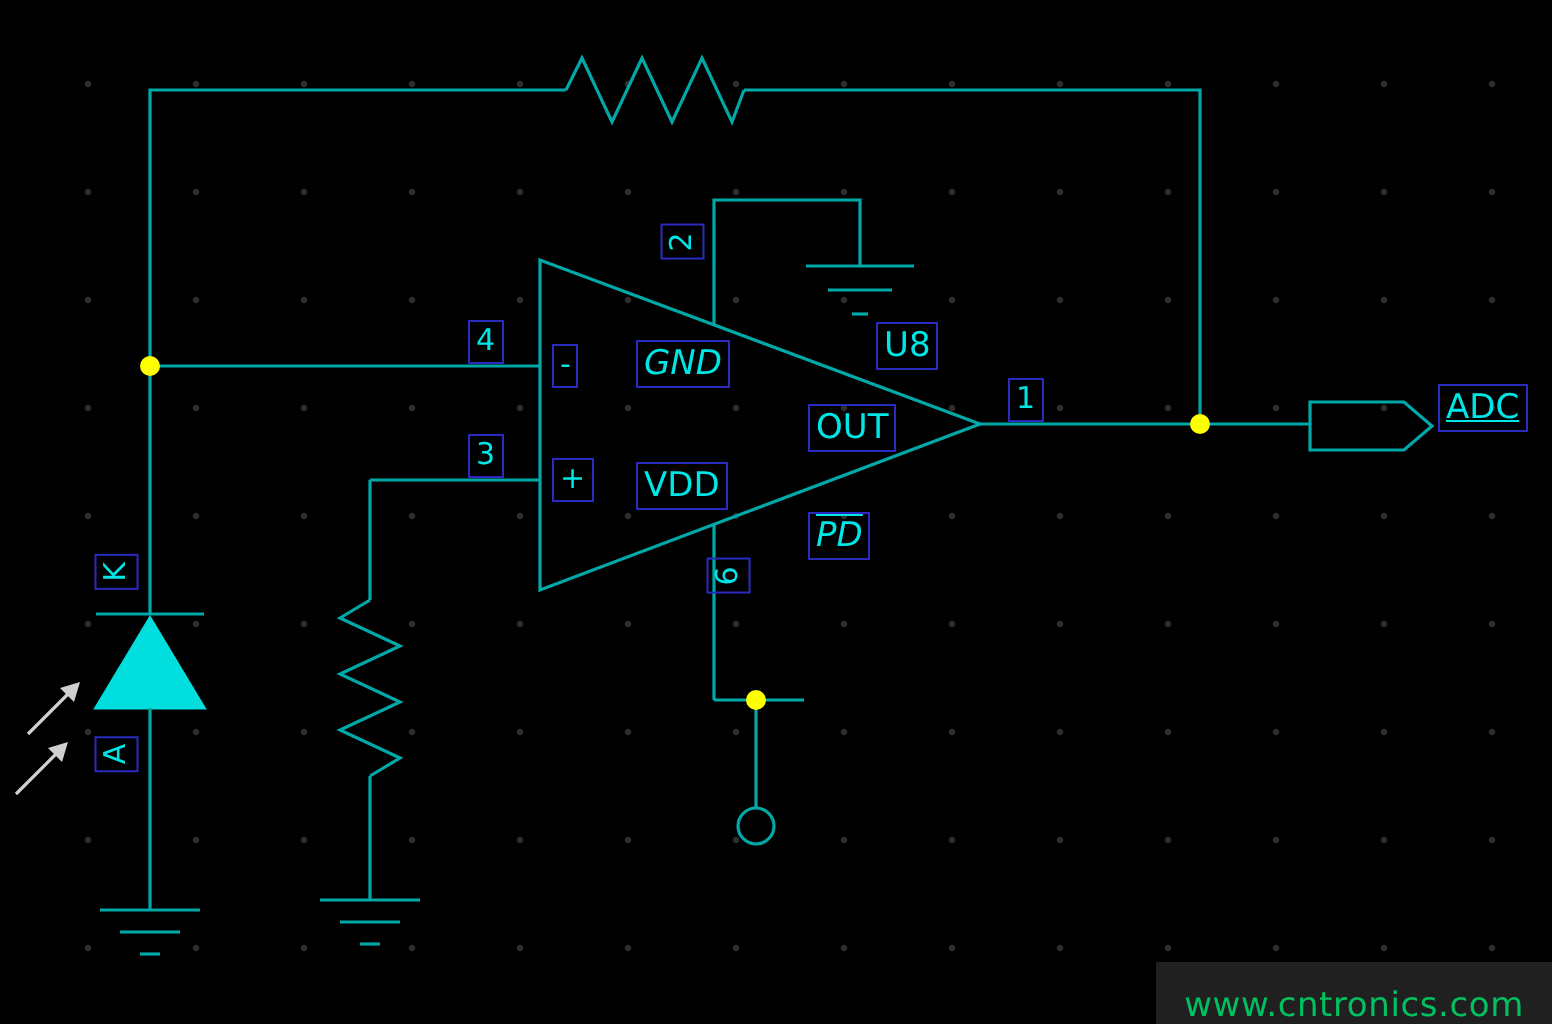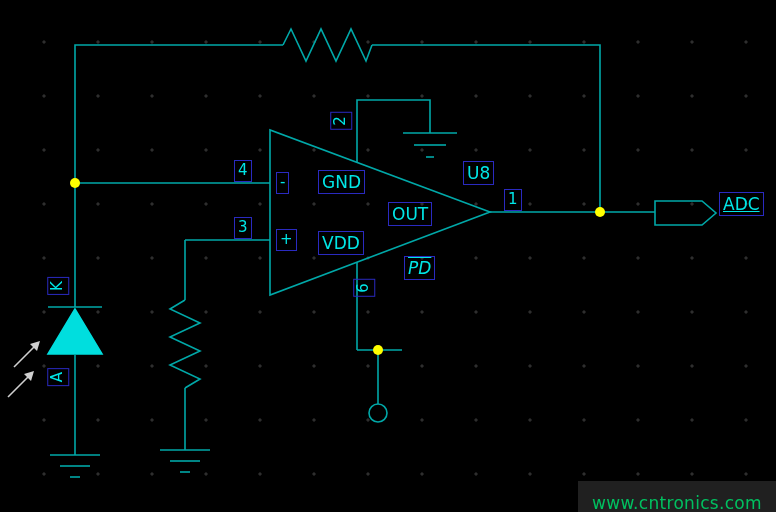--- a/index.html
+++ b/index.html
@@ -93,28 +93,28 @@
     <line class="wire" x1="490" y1="212" x2="655" y2="212"></line>
     <polygon class="wire" points="655,201 702,201 716,213 702,225 655,225"></polygon>
 
     <circle class="junc" cx="75" cy="183" r="5"></circle>
     <circle class="junc" cx="600" cy="212" r="5"></circle>
     <circle class="junc" cx="378" cy="350" r="5"></circle>
   </svg>
 
   <div class="lbl sm" style="left:234px; top:160px;">4</div>
   <div class="lbl sm" style="left:276px; top:172px;">-</div>
-  <div class="lbl" style="left:318px; top:170px;">GND</div>
+  <div class="lbl" style="left:318px; top:170px;font-style:italic;">GND</div>
 
   <div class="lbl sm" style="left:234px; top:217px;">3</div>
   <div class="lbl sm" style="left:276px; top:229px;">+</div>
   <div class="lbl" style="left:318px; top:231px;">VDD</div>
 
-  <div class="lbl" style="left:388px; top:202px;">OUT</div>
-  <div class="lbl" style="left:463px; top:161px;">U8</div>
+  <div class="lbl" style="left:404px; top:202px;">OUT</div>
+  <div class="lbl" style="left:438px; top:161px;">U8</div>
   <div class="lbl sm" style="left:504px; top:189px;">1</div>
 
   <div class="lbl sm rot" style="left:341px; top:121px;">2</div>
   <div class="lbl sm rot" style="left:364px; top:288px;">6</div>
   <div class="lbl overbar" style="left:404px; top:256px;font-style:italic;">PD</div>
 
   <div class="lbl sm rot" style="left:58px; top:286px;">K</div>
   <div class="lbl sm rot" style="left:58px; top:377px;">A</div>
 
 

